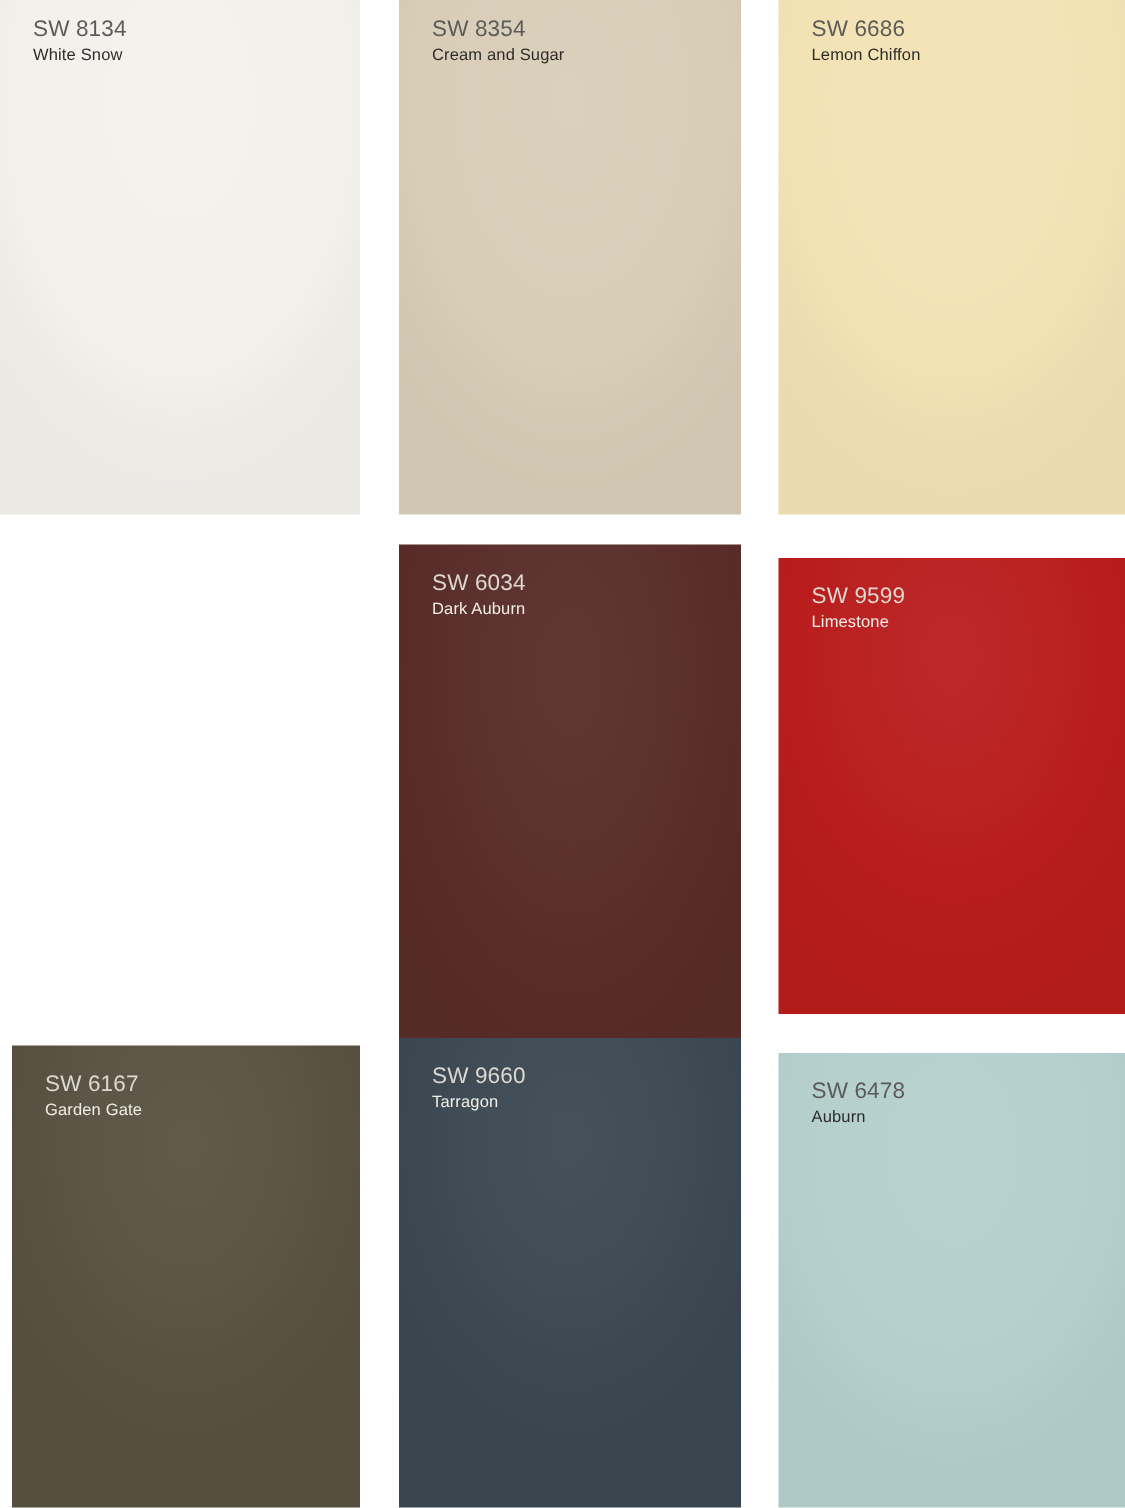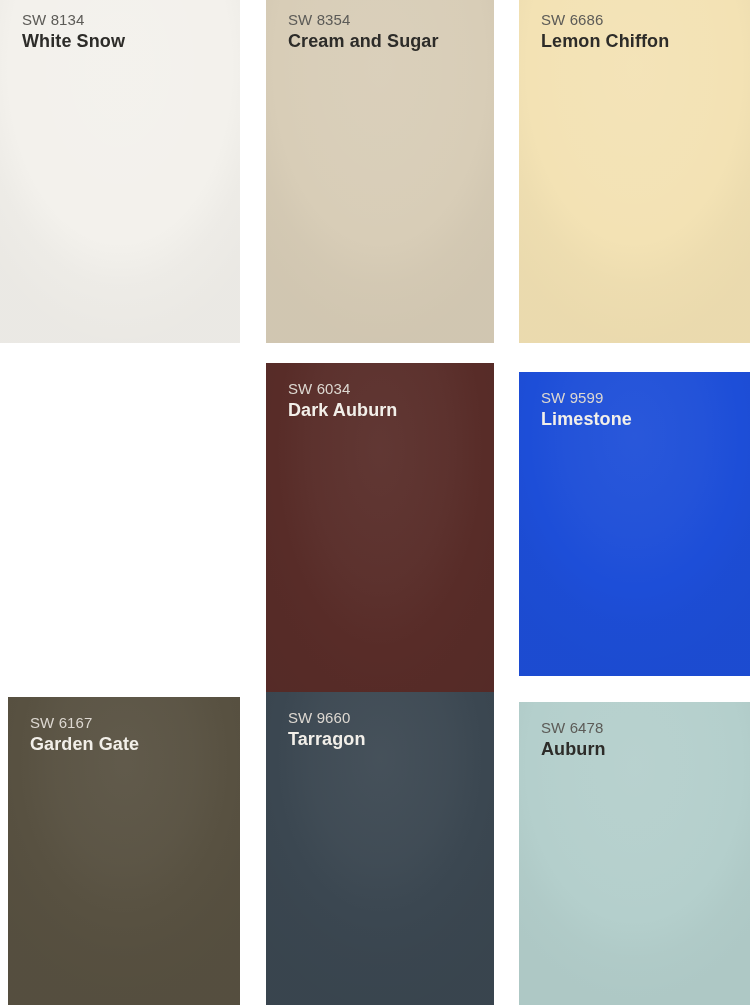--- a/index.html
+++ b/index.html
@@ -57,22 +57,22 @@
 
   .swatch-code {
     display: block;
     font-size: 15px;
     font-weight: 400;
     margin-bottom: 1px;
   }
 
   .swatch-name {
     display: block;
-    font-size: 18px;
-    font-weight: 700;
+    font-size: 11px;
+    font-weight: 400;
   }
 
   .text-dark .swatch-code { color: #5c5b57; }
   .text-dark .swatch-name { color: #2d2c29; }
 
   .text-light .swatch-code { color: #ddd8d1; }
   .text-light .swatch-name { color: #f2efe9; }
 </style>
 </head>
 <body>
@@ -95,21 +95,21 @@
         <span class="swatch-code">SW 6686</span>
         <span class="swatch-name">Lemon Chiffon</span>
       </div>
     </div>
     <div class="swatch text-light" style="left: 266px; top: 363px; width: 228px; height: 405px; background: rgb(88, 44, 40);">
       <div class="swatch-label">
         <span class="swatch-code">SW 6034</span>
         <span class="swatch-name">Dark Auburn</span>
       </div>
     </div>
-    <div class="swatch text-light" style="left: 519px; top: 372px; width: 231px; height: 304px; background: #1d4ed8;">
+    <div class="swatch text-light" style="left: 519px; top: 372px; width: 231px; height: 304px; background: #b91c1c;">
       <div class="swatch-label">
         <span class="swatch-code">SW 9599</span>
         <span class="swatch-name">Limestone</span>
       </div>
     </div>
     <div class="swatch text-light" style="left: 8px; top: 697px; width: 232px; height: 312px; background: rgb(88, 81, 65);">
       <div class="swatch-label">
         <span class="swatch-code">SW 6167</span>
         <span class="swatch-name">Garden Gate</span>
       </div>

